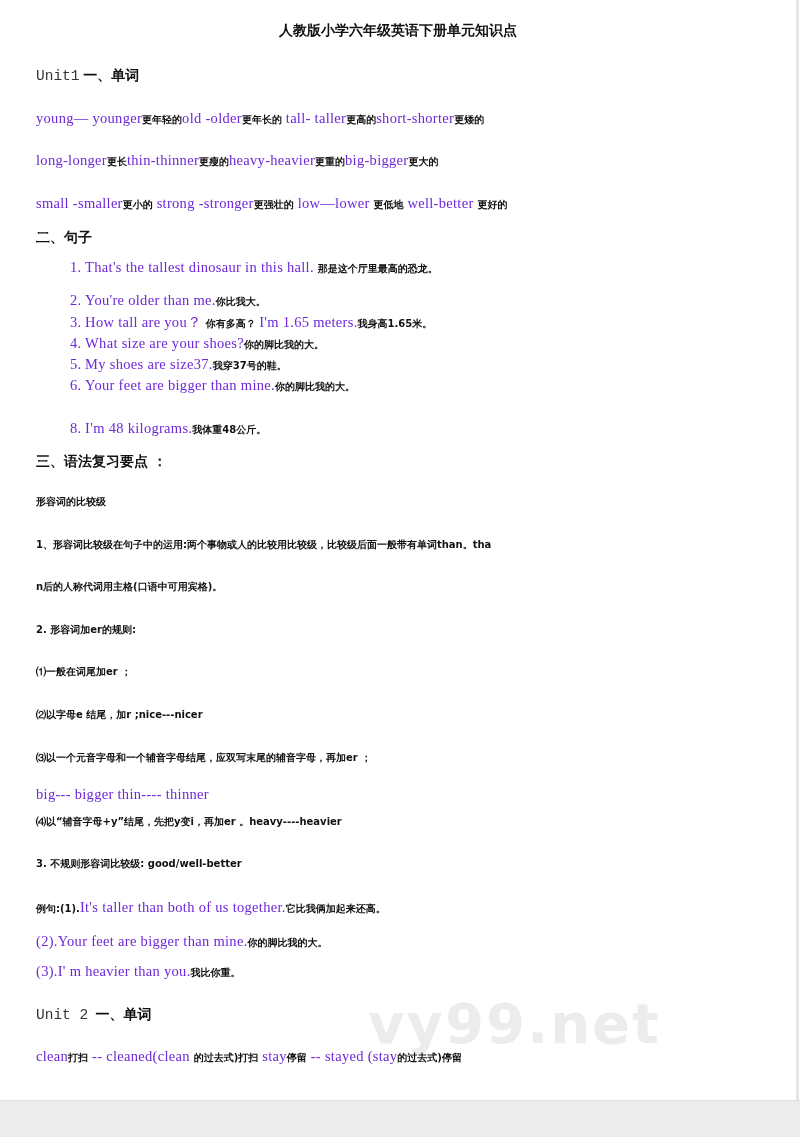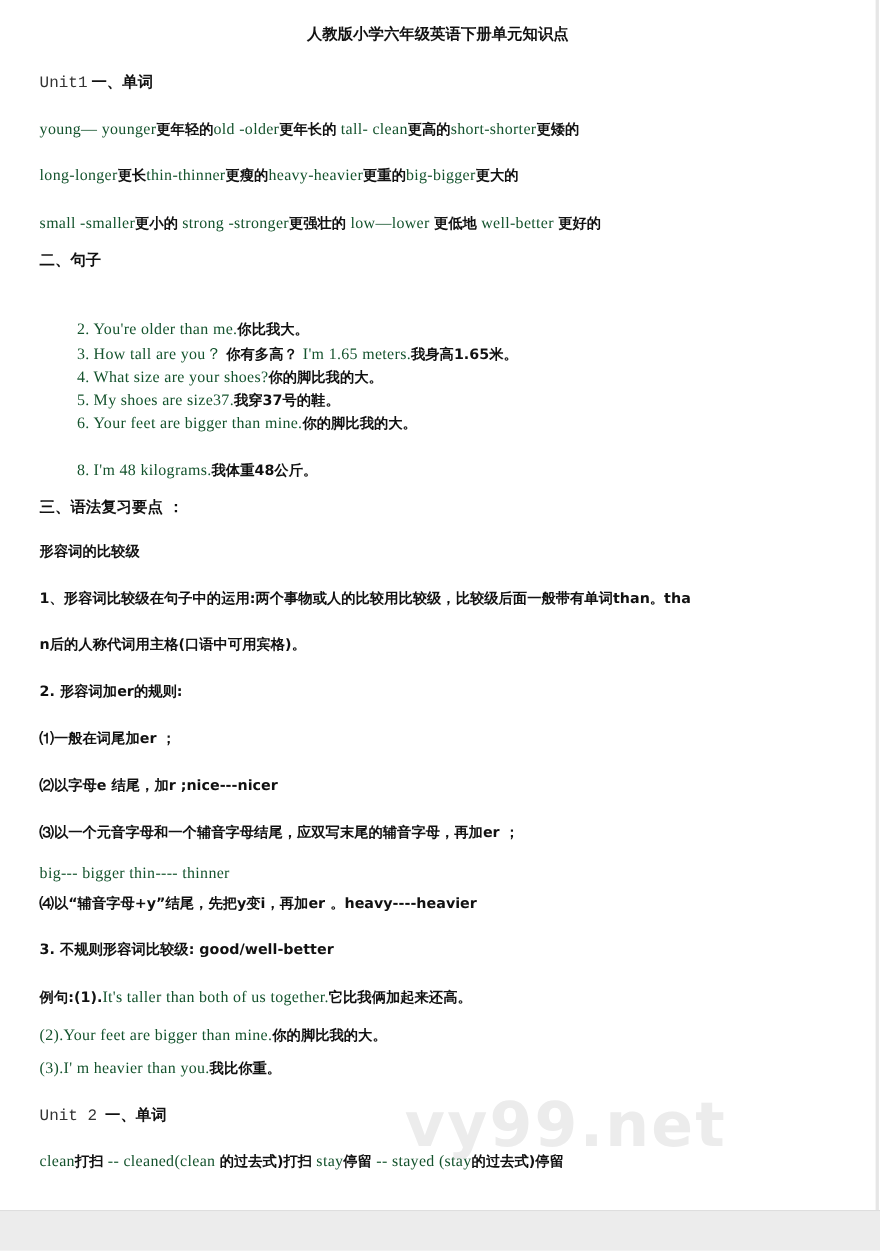--- a/index.html
+++ b/index.html
@@ -15,22 +15,22 @@
     position: absolute; left: 0; top: 1100px; width: 800px; height: 37px;
     background: #ececec; border-top: 1px solid #dedede;
   }
   .line { position: absolute; left: 36px; white-space: nowrap; font-size: 14.5px; line-height: 18px; text-align: right; }
   .title {
     position: absolute; top: 22px; left: 0; width: 796px; text-align: center;
     font-family: "DejaVu Sans", sans-serif; font-weight: bold; font-size: 14px; color: #111;
   }
   .h { font-family: "DejaVu Sans", sans-serif; font-weight: bold; color: #111; font-size: 14px; }
   .unit { font-family: "Liberation Mono", "DejaVu Sans Mono", monospace; color: #333; font-size: 14.5px; }
-  .zh { font-family: "DejaVu Sans", sans-serif; font-weight: bold; color: #111; font-size: 13px; }
-  .en { color: #14532d; letter-spacing: 0.3px; }
+  .zh { font-family: "DejaVu Sans", sans-serif; font-weight: bold; color: #111; font-size: 10px; }
+  .en { color: #6d28d9; letter-spacing: 0.3px; }
   .num { position: absolute; left: 70px; white-space: nowrap; font-size: 14.5px; line-height: 18px; }
   .watermark {
     position: absolute; left: 368px; top: 996px; font-family: "DejaVu Sans", sans-serif;
     font-weight: bold; font-size: 56px; color: #ececec; letter-spacing: 2px; line-height: 1; z-index: 0;
   }
   .fg { z-index: 1; }
 </style>
 </head>
 <body>
 
@@ -39,31 +39,35 @@
   <div class="watermark">vy99.net</div>
 
   <div class="title fg">人教版小学六年级英语下册单元知识点</div>
 
   <div class="line fg" style="top:66px">
     <span class="unit">Unit1</span>
     <span class="h">一、单词</span>
   </div>
 
   <div class="line fg" style="top:109px">
-    <span class="en">young— younger</span><span class="zh">更年轻的</span><span class="en">old -older</span><span class="zh">更年长的</span><span class="en"> tall- clean</span><span class="zh">更高的</span><span class="en">short-shorter</span><span class="zh">更矮的</span>
+    <span class="en">young— younger</span><span class="zh">更年轻的</span><span class="en">old -older</span><span class="zh">更年长的</span><span class="en"> tall- taller</span><span class="zh">更高的</span><span class="en">short-shorter</span><span class="zh">更矮的</span>
   </div>
   <div class="line fg" style="top:151px">
     <span class="en">long-longer</span><span class="zh">更长</span><span class="en">thin-thinner</span><span class="zh">更瘦的</span><span class="en">heavy-heavier</span><span class="zh">更重的</span><span class="en">big-bigger</span><span class="zh">更大的</span>
   </div>
   <div class="line fg" style="top:194px">
     <span class="en">small -smaller</span><span class="zh">更小的</span><span class="en"> strong -stronger</span><span class="zh">更强壮的</span><span class="en"> low—lower </span><span class="zh">更低地</span><span class="en"> well-better </span><span class="zh">更好的</span>
   </div>
 
   <div class="line fg h" style="top:228px">二、句子</div>
 
+  <div class="num fg" style="top:258px">
+    <span class="en">1.</span>
+    <span class="en">That's the tallest dinosaur in this hall. </span><span class="zh">那是这个厅里最高的恐龙。</span>
+  </div>
   <div class="num fg" style="top:291px">
     <span class="en">2.</span>
     <span class="en">You're older than me.</span><span class="zh">你比我大。</span>
   </div>
   <div class="num fg" style="top:313px">
     <span class="en">3.</span>
     <span class="en">How tall are you？ </span><span class="zh">你有多高？ </span><span class="en">I'm 1.65 meters.</span><span class="zh">我身高1.65米。</span>
   </div>
   <div class="num fg" style="top:334px">
     <span class="en">4.</span>

